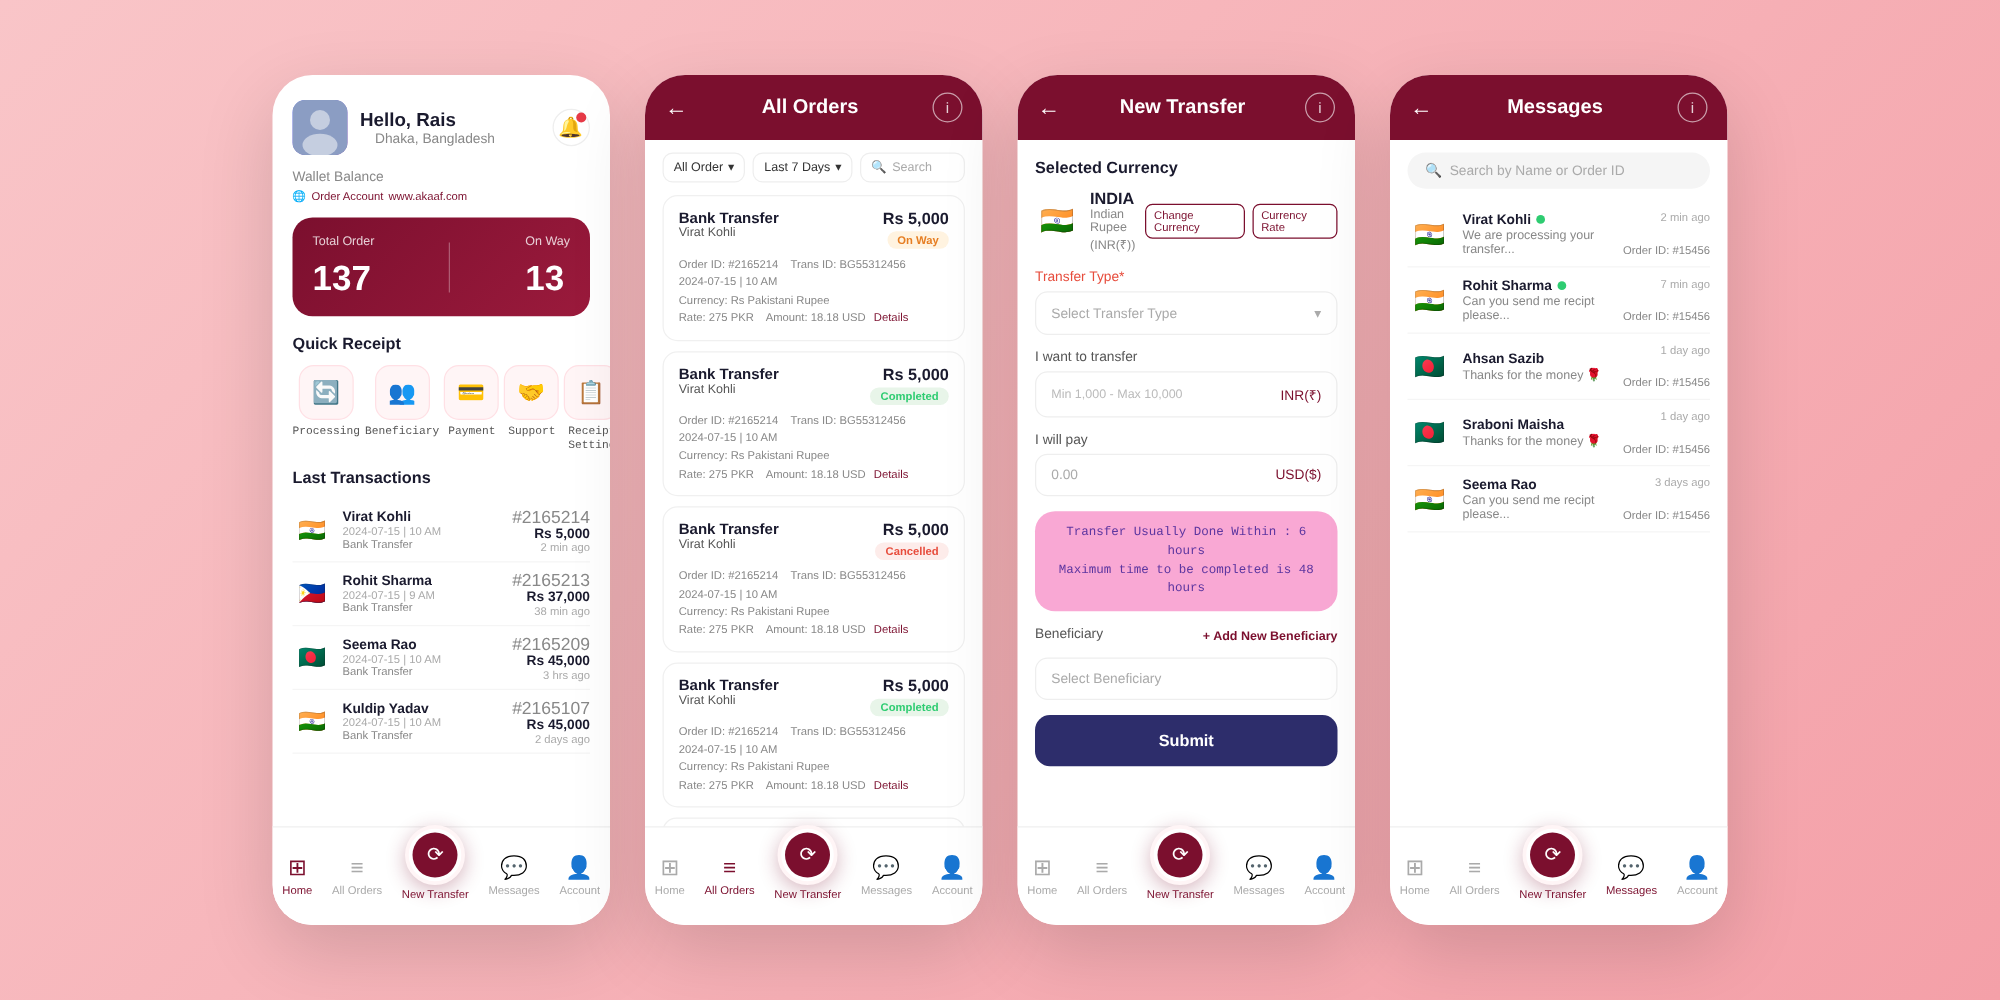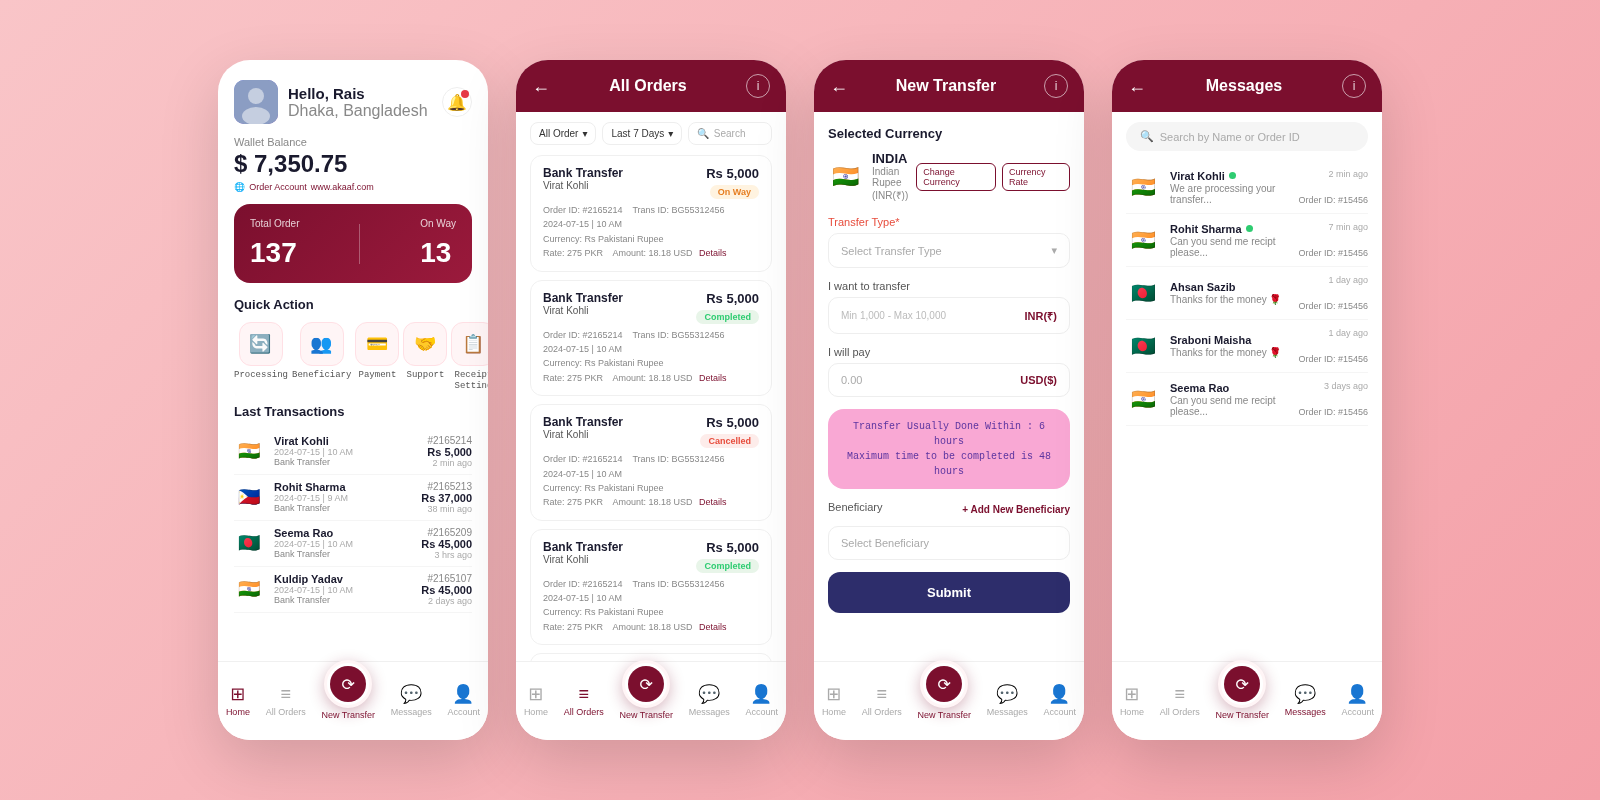--- a/index.html
+++ b/index.html
@@ -44,21 +44,21 @@
       border-radius: 10px;
       background: linear-gradient(135deg, #667eea, #764ba2);
       overflow: hidden;
       display: flex;
       align-items: center;
       justify-content: center;
       font-size: 20px;
     }
     .user-info { flex: 1; }
     .user-name { font-size: 15px; font-weight: 700; color: #1a1a2e; }
-    .user-location { font-size: 16px; color: #888; }
+    .user-location { font-size: 11px; color: #888; margin-left: 12px; }
     .notification-icon {
       width: 30px;
       height: 30px;
       background: #fff;
       border-radius: 50%;
       display: flex;
       align-items: center;
       justify-content: center;
       position: relative;
       border: 1px solid #eee;
@@ -149,21 +149,21 @@
       display: flex;
       align-items: center;
       justify-content: center;
       font-size: 18px;
     }
     .txn-details { flex: 1; }
     .txn-name { font-size: 11px; font-weight: 600; color: #1a1a2e; }
     .txn-date { font-size: 9px; color: #aaa; }
     .txn-type { font-size: 9px; color: #888; }
     .txn-meta { text-align: right; }
-    .txn-id { font-size: 10px; color: #888; }
+    .txn-id { font-size: 14px; color: #888; }
     .txn-amount { font-size: 11px; font-weight: 700; color: #1a1a2e; }
     .txn-time { font-size: 9px; color: #aaa; }
     
     .bottom-nav {
       display: flex;
       justify-content: space-around;
       align-items: center;
       padding: 8px 0 10px;
       border-top: 1px solid #f0f0f0;
       background: #fff;
@@ -345,21 +345,21 @@
       border-radius: 10px;
       padding: 10px 12px;
       font-size: 11px;
       color: #aaa;
       display: flex;
       align-items: center;
       justify-content: space-between;
       background: #fff;
     }
     .amount-placeholder { color: #bbb; font-size: 10px; }
-    .currency-symbol { font-size: 11px; color: #7b0f2e; font-weight: 700; }
+    .currency-symbol { font-size: 11px; color: #7b0f2e; font-weight: 400; }
     .info-banner {
       background: #f9a8d4;
       border-radius: 16px;
       padding: 10px 12px;
       text-align: center;
       margin-bottom: 12px;
       font-family: Liberation Mono, monospace;
     }
     .info-banner p { font-size: 10px; color: #5c35a0; line-height: 1.5; }
     .beneficiary-header {
@@ -459,42 +459,41 @@
         <div class="user-location">Dhaka, Bangladesh</div>
       </div>
       <div class="notification-icon">
         <span>🔔</span>
         <div class="notif-dot"></div>
       </div>
     </div>
 
     <div class="wallet-section">
       <div class="wallet-label">Wallet Balance</div>
-      <div class="wallet-balance">$ 7,350.75</div>
       <div class="agent-badge">
         <span>🌐</span>
         <span>Order Account</span>
         <span>www.akaaf.com</span>
       </div>
     </div>
 
     <div class="stats-card">
       <div class="stat-item">
         <div class="stat-label">Total Order</div>
         <div class="stat-value">137</div>
       </div>
       <div class="stat-divider"></div>
       <div class="stat-item">
         <div class="stat-label">On Way</div>
         <div class="stat-value">13</div>
       </div>
     </div>
 
     <div class="quick-actions">
-      <div class="section-title">Quick Action</div>
+      <div class="section-title">Quick Receipt</div>
       <div class="action-icons" id="action-icons">
           <div class="action-item">
     <div class="action-icon">🔄</div>
     <div class="action-label">Processing</div>
   </div>
           <div class="action-item">
     <div class="action-icon">👥</div>
     <div class="action-label">Beneficiary</div>
   </div>
           <div class="action-item">

